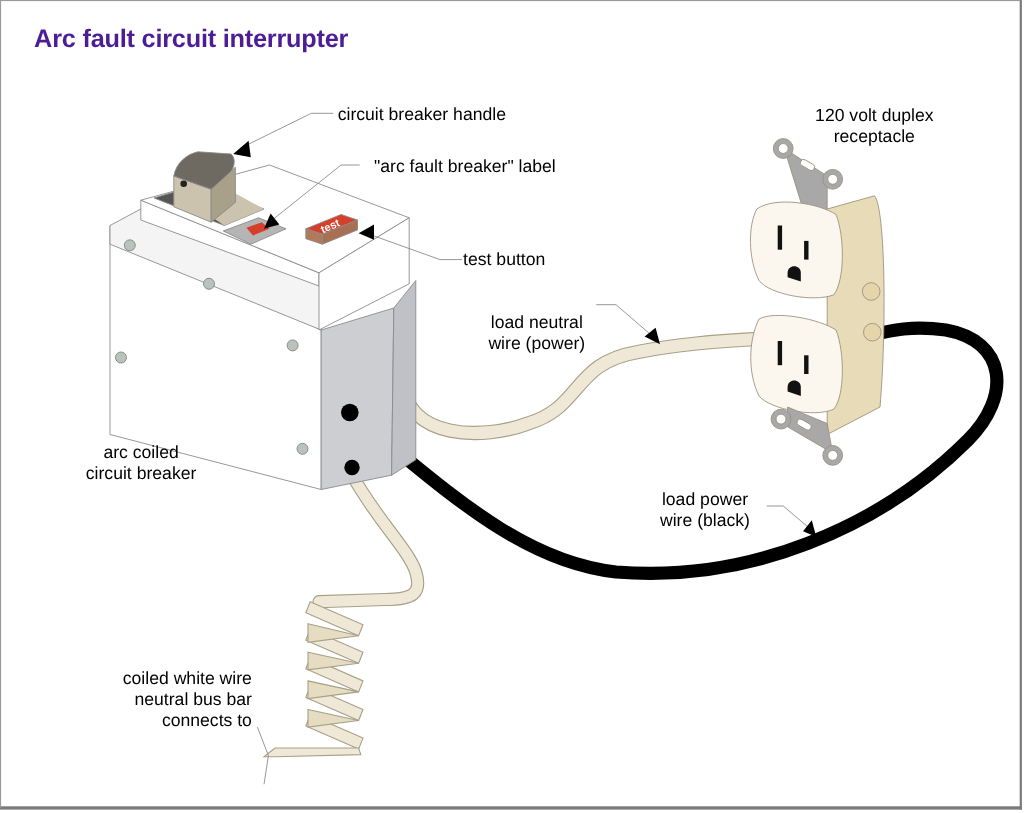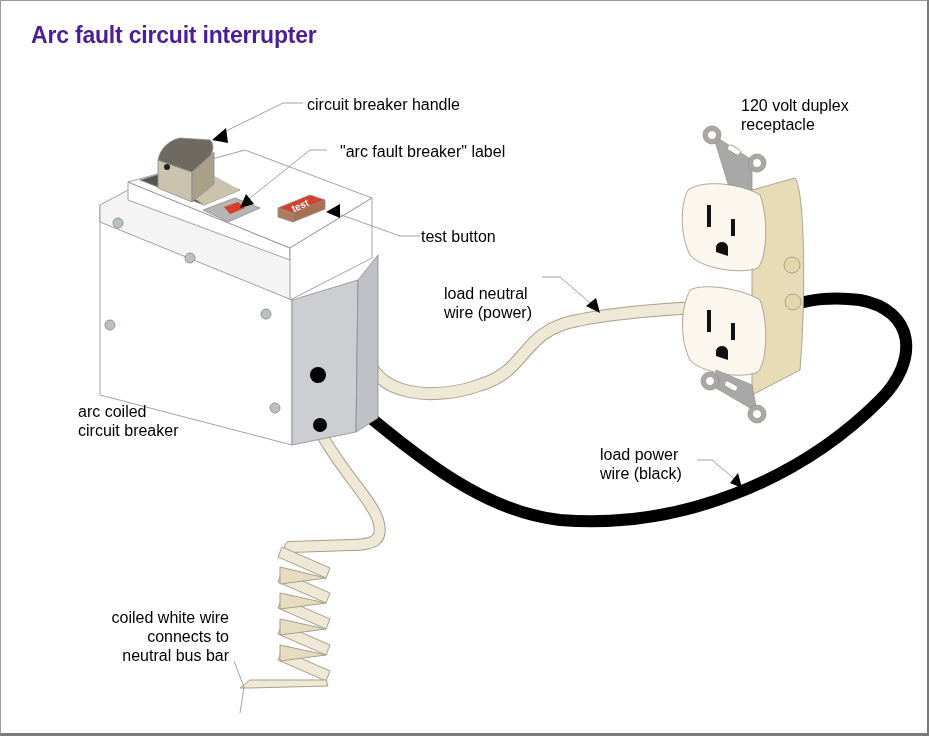--- a/index.html
+++ b/index.html
@@ -11,21 +11,21 @@
     box-sizing: border-box; background: #fff;
   }
   .title {
     position: absolute; left: 31px; top: 22px;
     font-family: "Liberation Sans", sans-serif; font-weight: bold;
     font-size: 23px; color: #4c1d95; letter-spacing: -0.2px;
   }
   svg.art { position: absolute; left: 0; top: 0; }
   .lbl {
     position: absolute; font-family: "Liberation Sans", sans-serif;
-    font-size: 16px; line-height: 19px; color: #000; white-space: nowrap;
+    font-size: 16px; line-height: 19px; color: #000; white-space: nowrap; text-align: center;
   }
   .lbl div { display: block; }
   .right { text-align: right; }
 </style>
 </head>
 <body>
 
 <div class="frame"></div>
 <div class="title">Arc fault circuit interrupter</div>
 
@@ -162,15 +162,15 @@
 <div class="lbl" style="left:600px; top:445px;">
   <div>load power</div>
   <div>wire (black)</div>
 </div>
 <div class="lbl" style="left:78px; top:402px;">
   <div>arc coiled</div>
   <div>circuit breaker</div>
 </div>
 <div class="lbl right" style="left:84px; top:608px; width:145px;">
   <div>coiled white wire</div>
+  <div>neutral bus bar</div>
   <div>connects to</div>
-  <div>neutral bus bar</div>
 </div>
 
 </body></html>

